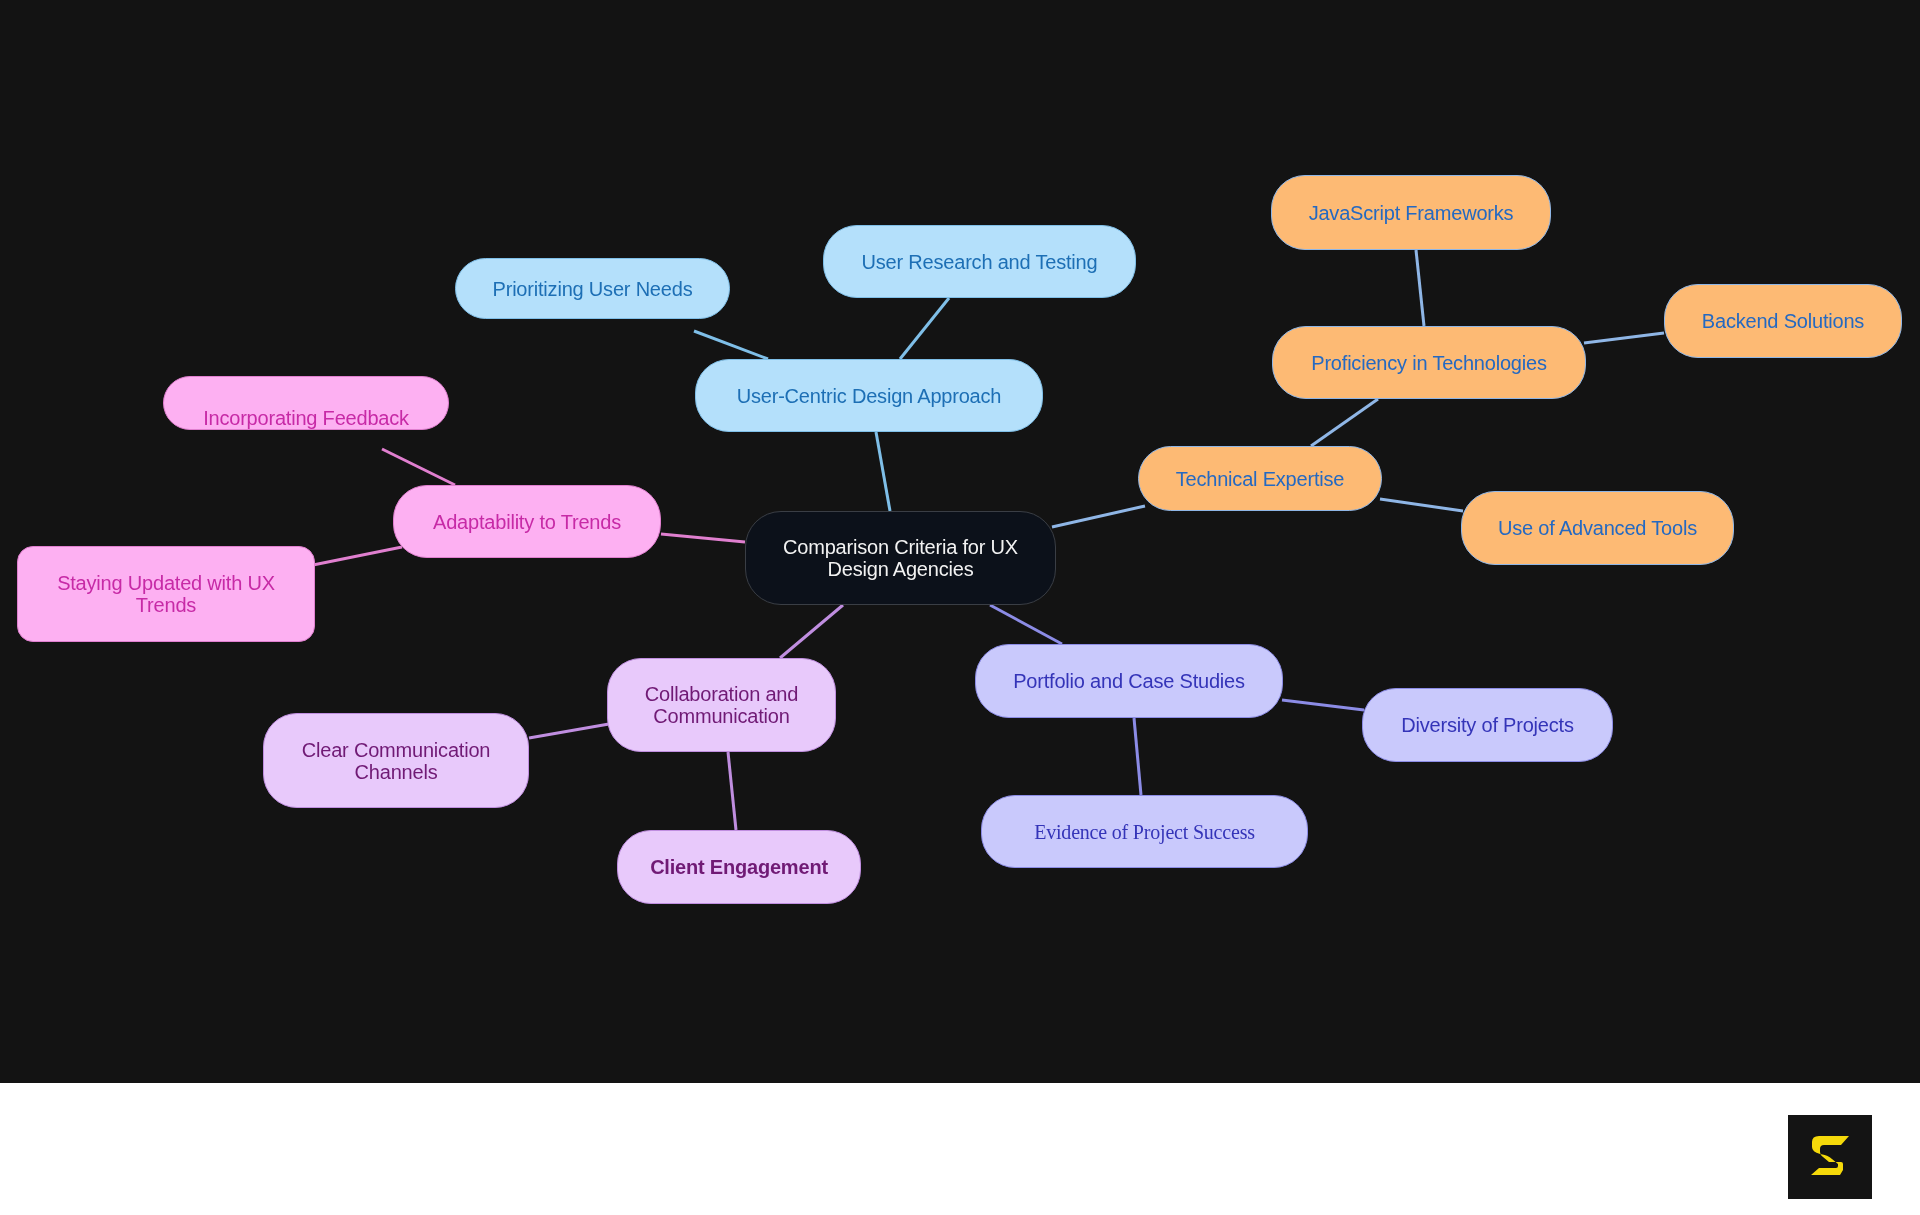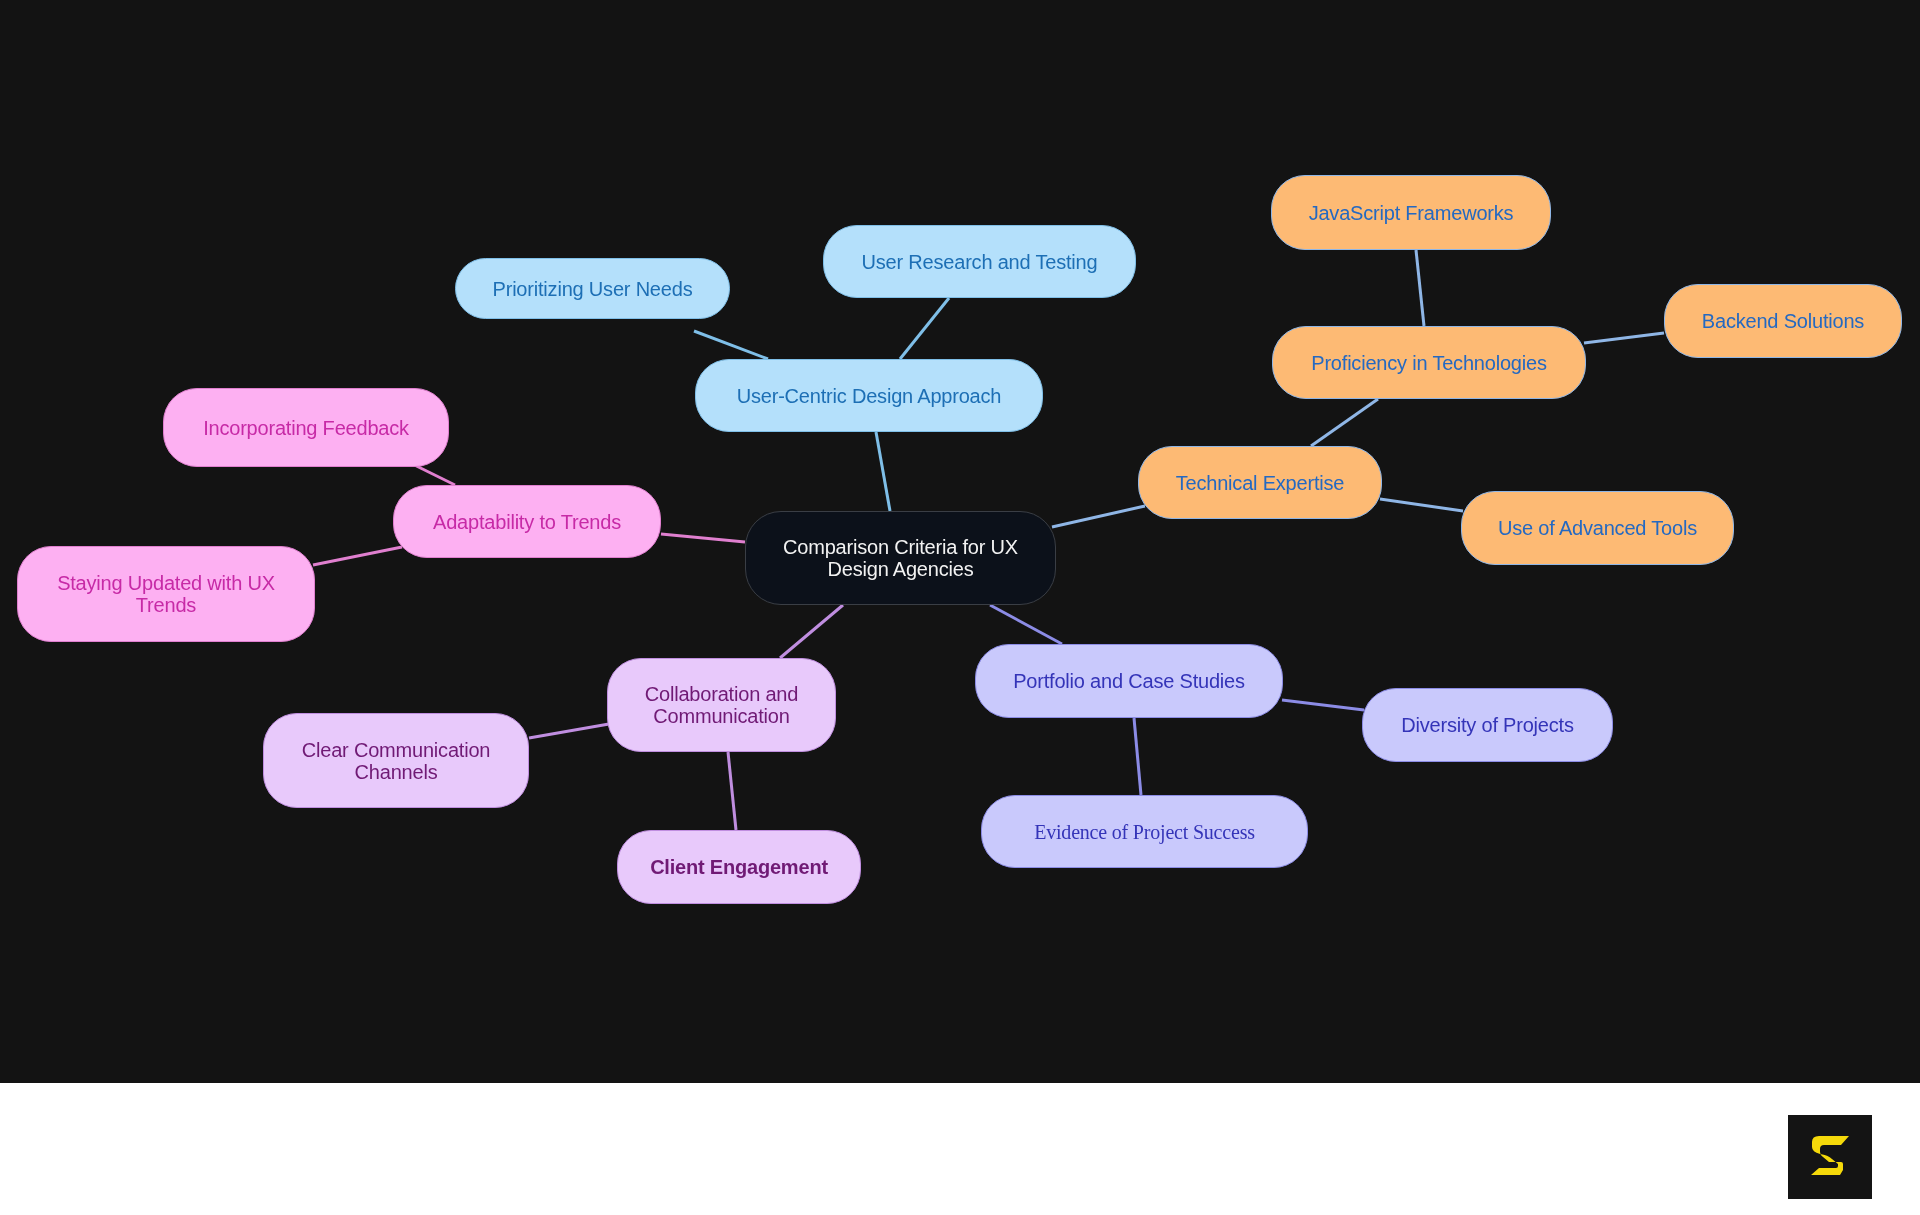--- a/index.html
+++ b/index.html
@@ -44,21 +44,21 @@
       </div>
       <div class="node blue" style="left: 695px; top: 359px; width: 348px; height: 73px;">
         <span>User-Centric Design Approach</span>
       </div>
       <div class="node blue" style="left: 455px; top: 258px; width: 275px; height: 61px;">
         <span>Prioritizing User Needs</span>
       </div>
       <div class="node blue" style="left: 823px; top: 225px; width: 313px; height: 73px;">
         <span>User Research and Testing</span>
       </div>
-      <div class="node lblue" style="left: 1138px; top: 446px; width: 244px; height: 73px;">
+      <div class="node lblue" style="left: 1138px; top: 446px; width: 244px; height: 65px;">
         <span>Technical Expertise</span>
       </div>
       <div class="node lblue" style="left: 1272px; top: 326px; width: 314px; height: 73px;">
         <span>Proficiency in Technologies</span>
       </div>
       <div class="node lblue" style="left: 1271px; top: 175px; width: 280px; height: 75px;">
         <span>JavaScript Frameworks</span>
       </div>
       <div class="node lblue" style="left: 1664px; top: 284px; width: 238px; height: 74px;">
         <span>Backend Solutions</span>
@@ -80,24 +80,24 @@
       </div>
       <div class="node violet" style="left: 263px; top: 713px; width: 266px; height: 95px;">
         <span>Clear Communication Channels</span>
       </div>
       <div class="node violet" style="left: 617px; top: 830px; width: 244px; height: 74px; font-weight: bold;">
         <span>Client Engagement</span>
       </div>
       <div class="node pink" style="left: 393px; top: 485px; width: 268px; height: 73px;">
         <span>Adaptability to Trends</span>
       </div>
-      <div class="node pink" style="left: 163px; top: 388px; width: 286px; height: 79px;">
+      <div class="node pink" style="left: 163px; top: 376px; width: 286px; height: 54px; align-items: flex-end;">
         <span>Incorporating Feedback</span>
       </div>
-      <div class="node pink" style="left: 17px; top: 546px; width: 298px; height: 96px;">
+      <div class="node pink" style="left: 17px; top: 546px; width: 298px; height: 96px; border-radius: 16px;">
         <span>Staying Updated with UX Trends</span>
       </div>
     </div>
 </div>
 
 <div id="logo">
   <svg width="54" height="54" viewBox="0 0 54 54">
     <path d="M16 6 H46 L38 15 H21 Q17 15 17 19 V22 Q17 25 20 27 L26 32 H38 Q40 32 40 34 V40 L37 45 H8 L16 38 H33 Q35 38 35 36 V34 L29 29 Q25 25 17 24 Q9 22 9 17 V12 Q9 6 16 6 Z" fill="#f5d90a"></path>
   </svg>
 </div>

